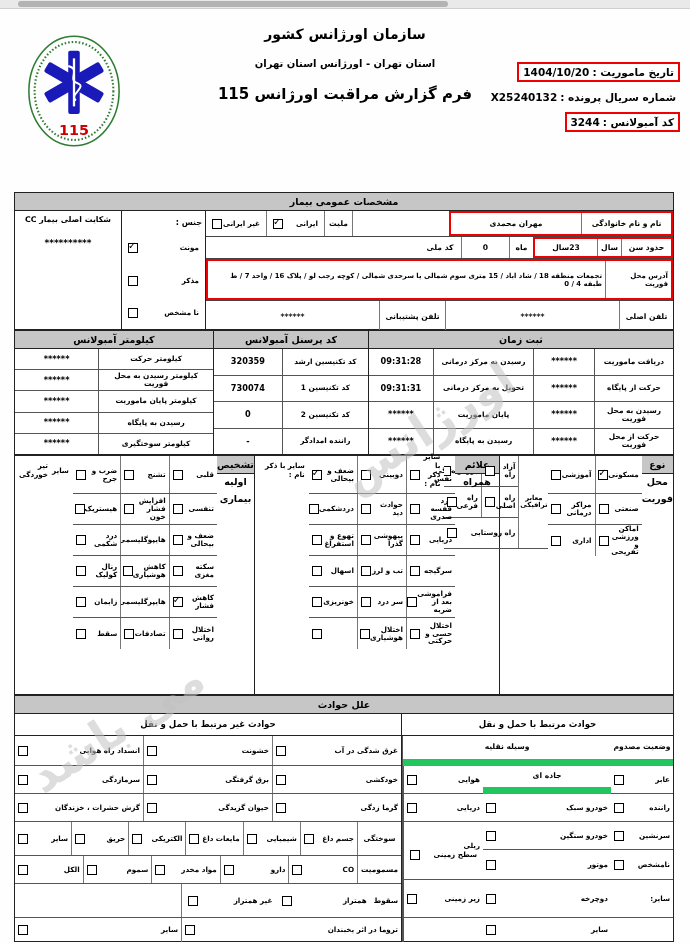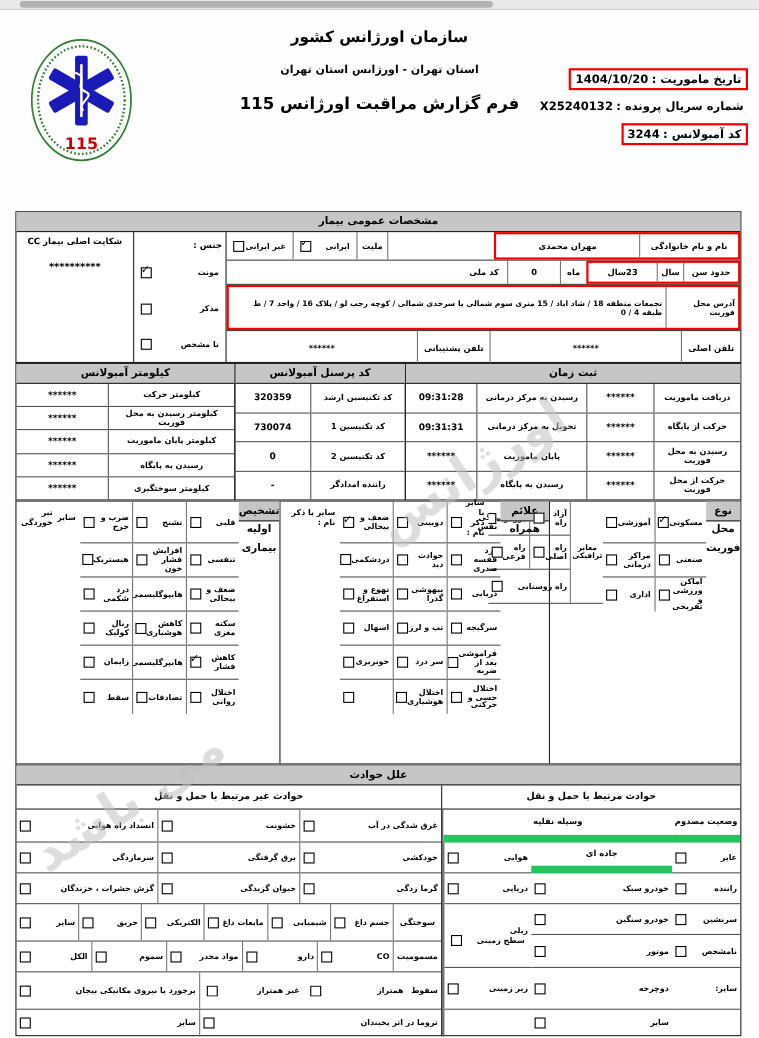--- a/index.html
+++ b/index.html
@@ -730,24 +730,20 @@
                 <span class="lb">سقوط</span>
                 <div class="ci" style="flex: 1 1 0%; border: none;">
                   <span class="lb">همتراز</span>
                   <span class="cb"></span>
                 </div>
                 <div class="ci" style="flex: 1 1 0%; border: none;">
                   <span class="lb">غیر همتراز</span>
                   <span class="cb"></span>
                 </div>
               </div>
-              <div class="ci" style="flex: 1 1 0%;">
-                <span class="lb">برخورد با نیروی مکانیکی بیجان</span>
-                <span class="cb"></span>
-              </div>
             </div>
             <div class="nt-row" style="height: 0px; flex: 1 1 0%;">
               <div class="ci" style="flex: 0 0 57%; border-left: 1px solid rgb(119, 119, 119);">
                 <span class="lb">تروما در اثر یخبندان</span>
                 <span class="cb"></span>
               </div>
               <div class="ci" style="flex: 1 1 0%;">
                 <span class="lb">سایر</span>
                 <span class="cb"></span>
               </div>

